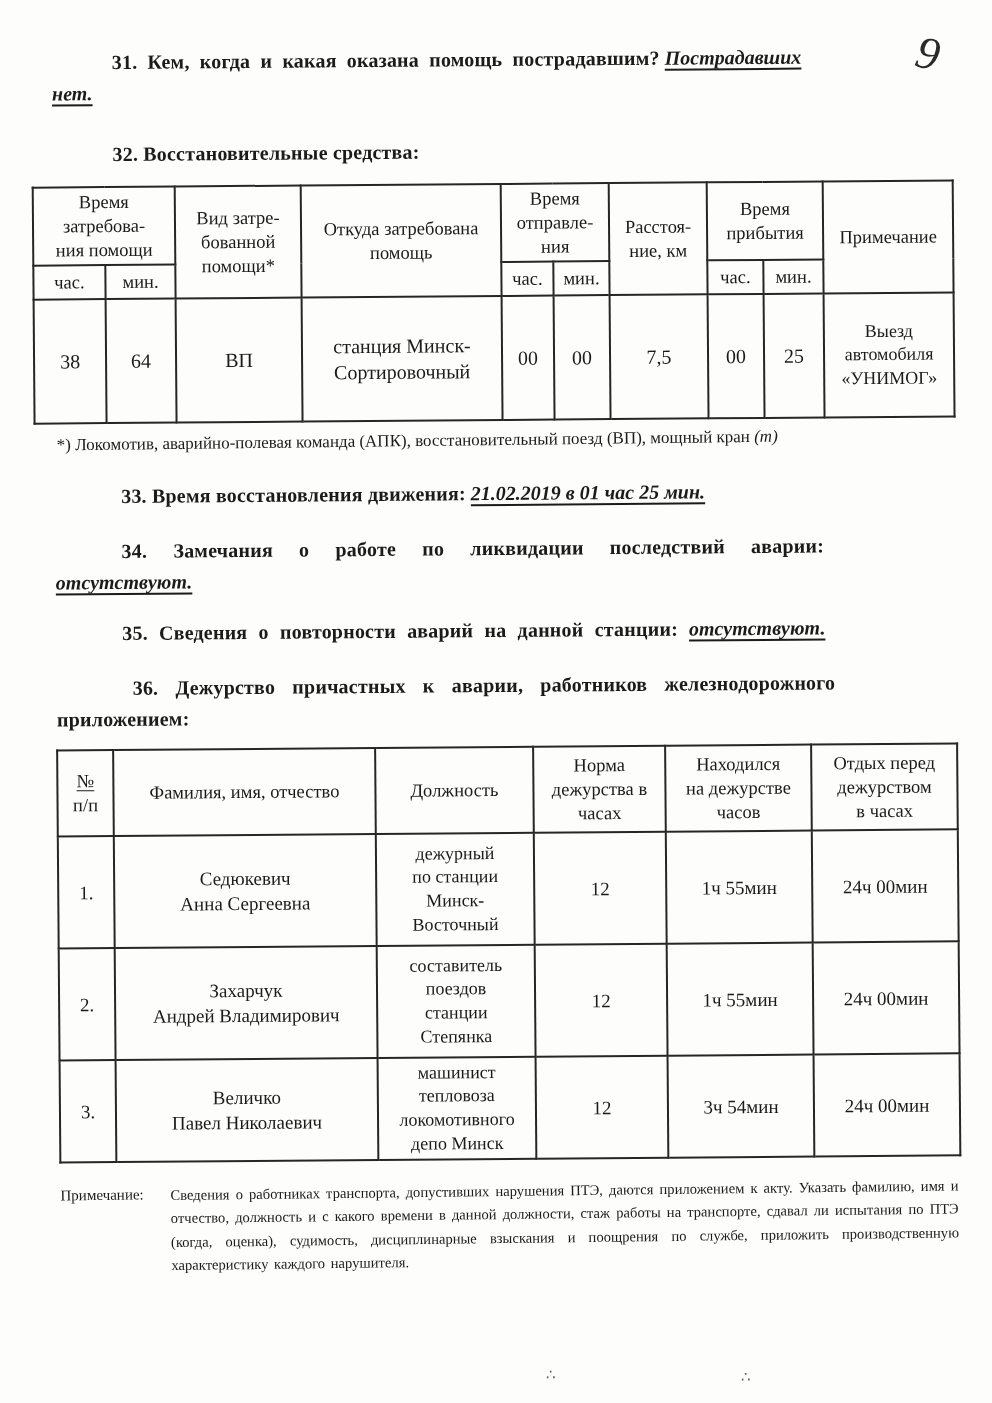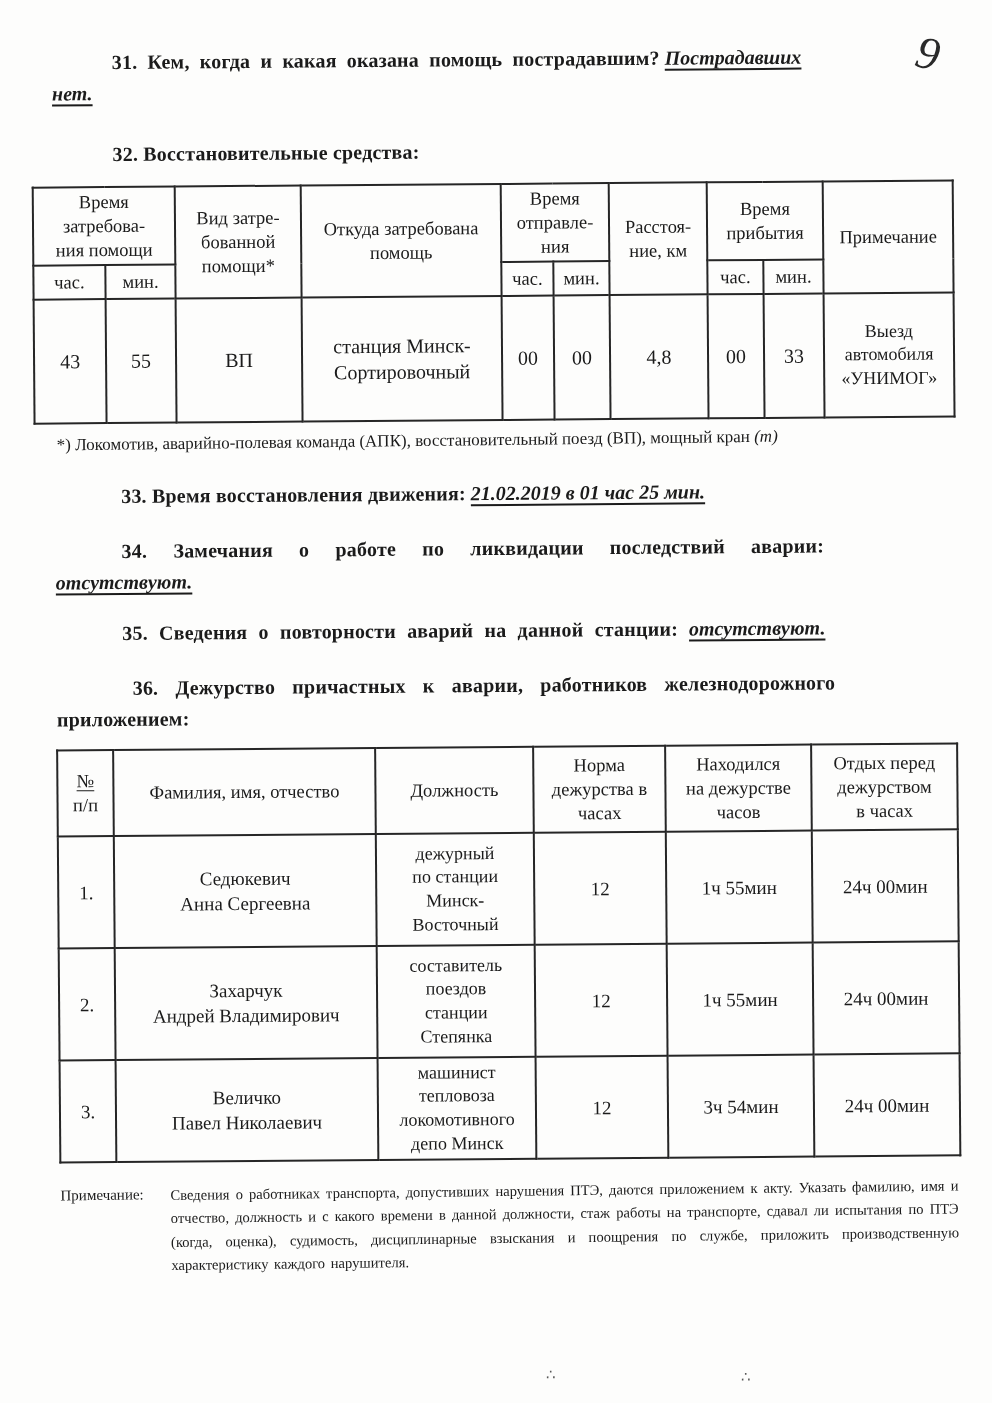--- a/index.html
+++ b/index.html
@@ -168,30 +168,30 @@
     </tr>
     <tr class="hr2">
       <th>час.</th>
       <th>мин.</th>
       <th>час.</th>
       <th>мин.</th>
       <th>час.</th>
       <th>мин.</th>
     </tr>
     <tr class="dr">
-      <td>43</td>
-      <td>55</td>
+      <td>38</td>
+      <td>64</td>
       <td>ВП</td>
       <td class="ml">станция Минск-
 Сортировочный</td>
       <td>00</td>
       <td>00</td>
-      <td>4,8</td>
+      <td>7,5</td>
       <td>00</td>
-      <td>33</td>
+      <td>25</td>
       <td class="ml" style="font-size:18px">Выезд
 автомобиля
 «УНИМОГ»</td>
     </tr>
   </tbody>
     </table>
 
   <p class="footnote"><span>*) Локомотив, аварийно-полевая команда (АПК), восстановительный поезд (ВП), мощный кран </span><span class="it">(т)</span></p>
 
   <p class="para q33">

